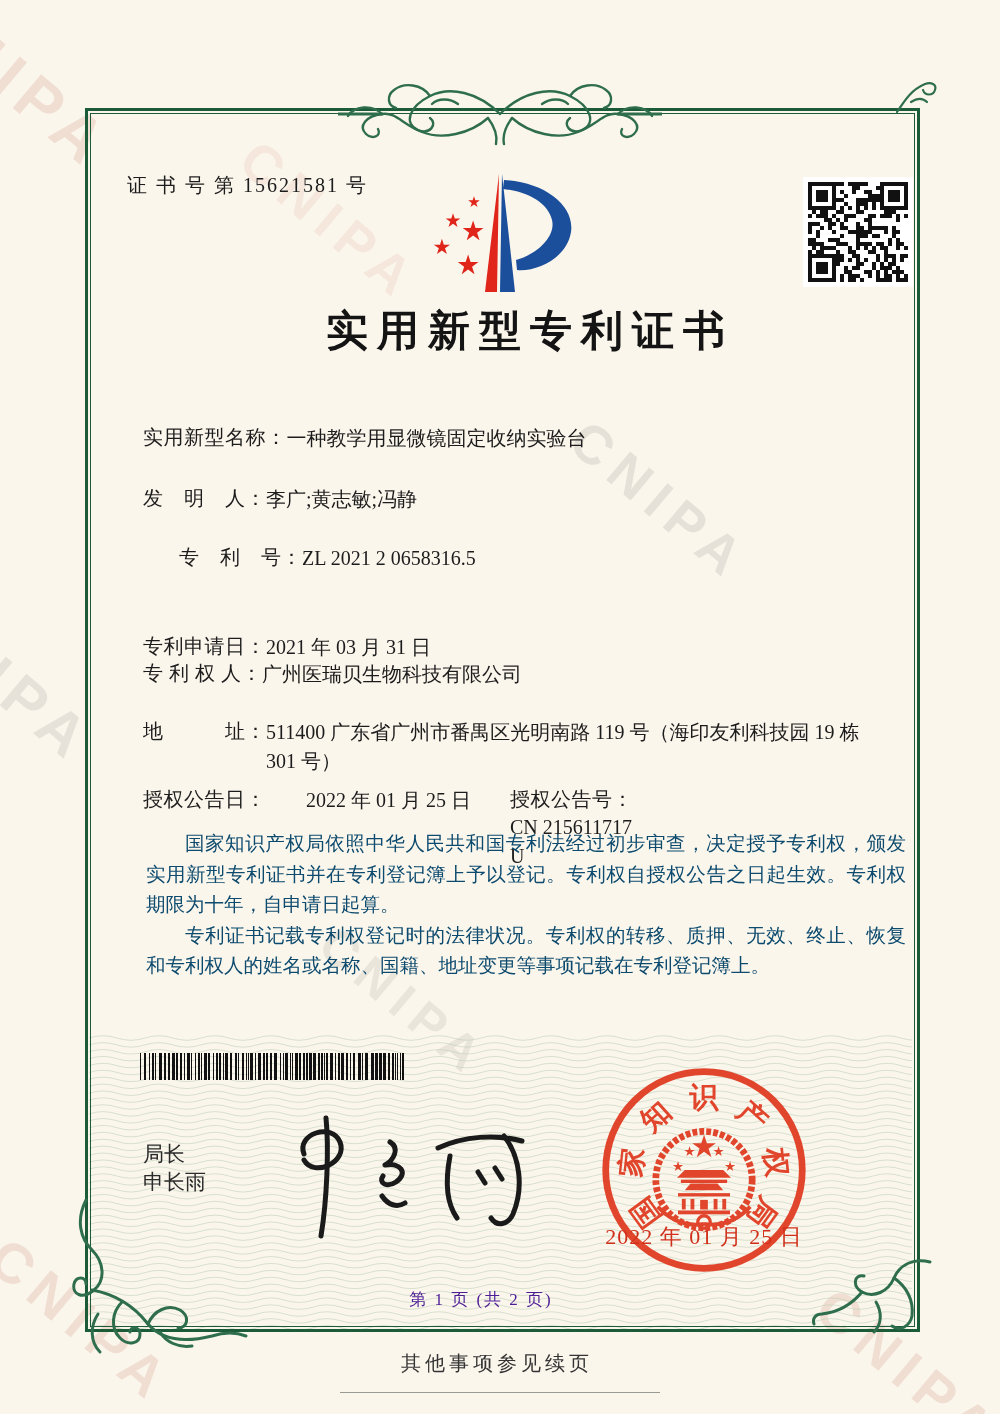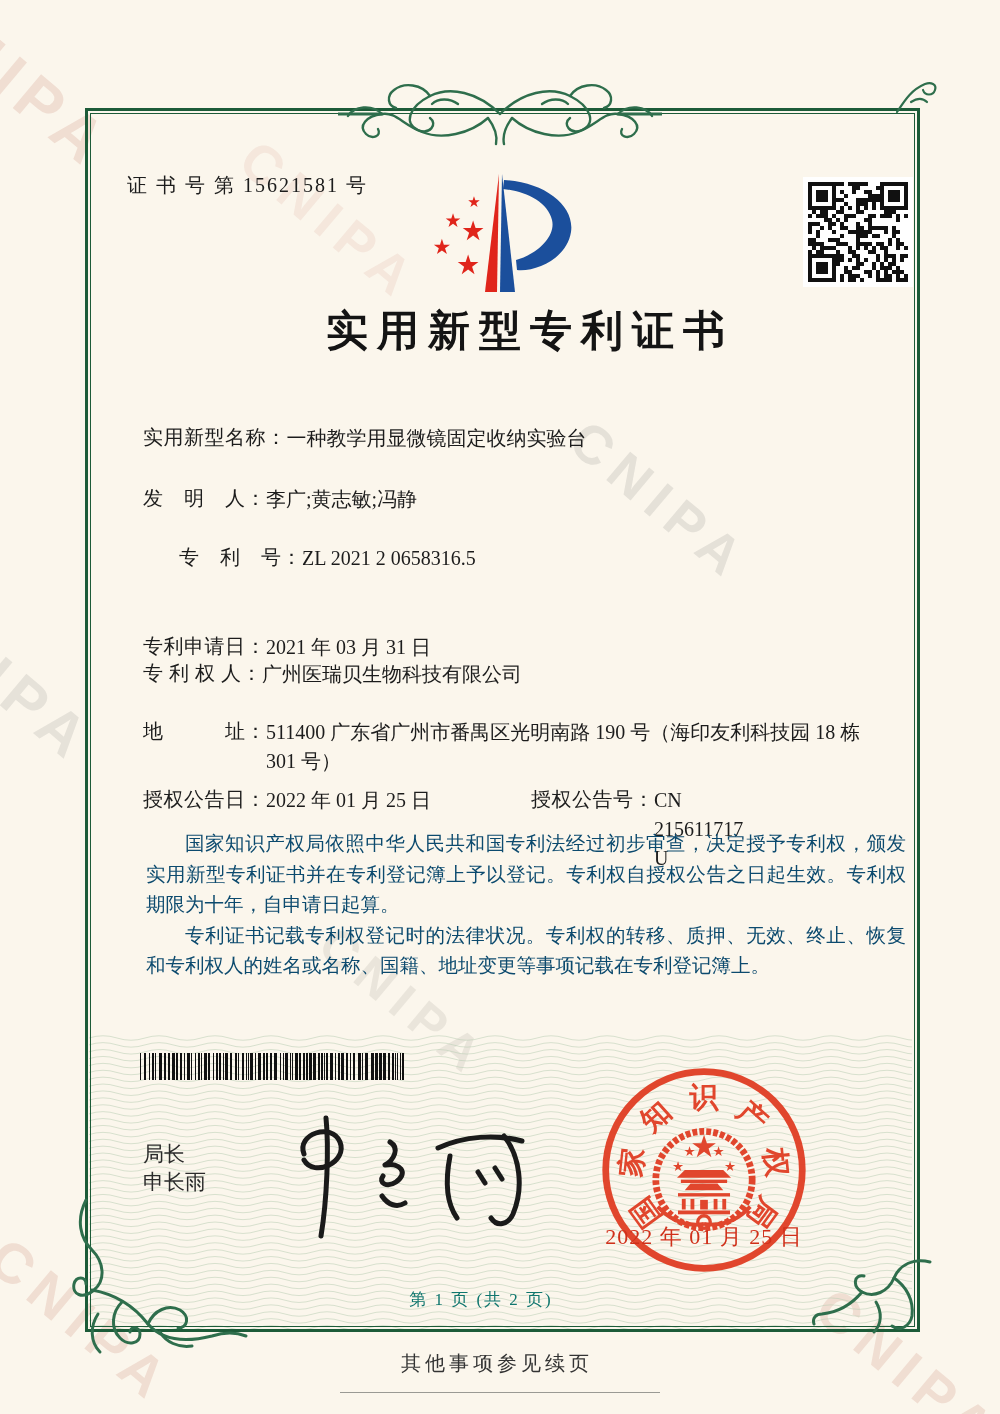--- a/index.html
+++ b/index.html
@@ -37,40 +37,40 @@
   .qr{position:absolute;left:803px;top:177px;background:#fff;padding:5px;}
 
   .title{position:absolute;left:0;top:303px;width:1000px;text-align:center;
          font-size:42px;font-weight:700;letter-spacing:9px;color:#141414;padding-left:30px;}
 
   .fields{position:absolute;left:143px;top:424px;width:740px;font-size:20px;}
   .frow{position:absolute;left:0;display:flex;align-items:flex-start;}
   .flabel{white-space:nowrap;letter-spacing:.5px;}
   .fvalue{max-width:612px;line-height:29px;}
   .r1{top:0;} .r2{top:61px;} .r3{top:120px;margin-left:36px;} .r4{top:178px;margin-top:31px;}
-  .r5{top:236px;} .r6{top:294px;} .r7{top:362px;}
-  .grant-no{position:absolute;left:388px;top:0;display:flex;}
+  .r5{top:236px;} .r6{top:294px;} .r7{top:362px;gap:40px;}
+  .grant-no{position:absolute;left:367px;top:0;display:flex;flex-direction:column;}
 
   .body-text{position:absolute;left:146px;top:829px;width:760px;font-size:19.5px;
              line-height:30.5px;text-align:justify;color:#0c4a6e;}
   .body-text p{margin:0;text-indent:2em;}
 
   .barcode{position:absolute;left:140px;top:1053px;}
 
   .director{position:absolute;left:143px;top:1140px;
             font-family:"Liberation Sans","DejaVu Sans",sans-serif;font-size:21px;color:#2a2a2a;}
   .director .name{}
   .signature{position:absolute;left:252px;top:1110px;}
 
   .seal{position:absolute;left:598px;top:1064px;opacity:.94;}
   .seal-date{position:absolute;left:592px;top:1222px;width:224px;text-align:center;
              color:#d0301a;font-size:22px;letter-spacing:1px;white-space:nowrap;}
 
   .page-info{position:absolute;left:0;top:1288px;width:962px;text-align:center;
-             font-size:17px;letter-spacing:2px;color:#0f766e;}
+             font-size:17px;letter-spacing:2px;color:#4c1d95;}
   .note{position:absolute;left:0;top:1350px;width:962px;text-align:center;
         font-size:20px;letter-spacing:4px;color:#333;padding-left:16px;}
   .note-line{position:absolute;left:340px;top:1392px;width:320px;border-top:1px solid #9a9a94;}
 </style>
 </head>
 <body>
 
 <div class="page">
 
   <div class="wm wm1">CNIPA</div>
@@ -524,21 +524,21 @@
     <div class="frow r4">
       <span class="flabel">专利申请日：</span>
       <span class="fvalue">2021 年 03 月 31 日</span>
     </div>
     <div class="frow r5">
       <span class="flabel">专 利 权 人：</span>
       <span class="fvalue">广州医瑞贝生物科技有限公司</span>
     </div>
     <div class="frow r6">
       <span class="flabel">地　　　址：</span>
-      <span class="fvalue">511400 广东省广州市番禺区光明南路 190 号（海印友利科技园 18 栋 301 号）</span>
+      <span class="fvalue">511400 广东省广州市番禺区光明南路 119 号（海印友利科技园 19 栋 301 号）</span>
     </div>
     <div class="frow r7">
       <span class="flabel">授权公告日：</span>
       <span class="fvalue">2022 年 01 月 25 日</span>
       <span class="grant-no">
         <span class="flabel">授权公告号：</span>
         <span class="fvalue">CN 215611717 U</span>
       </span>
     </div>
   </div>

